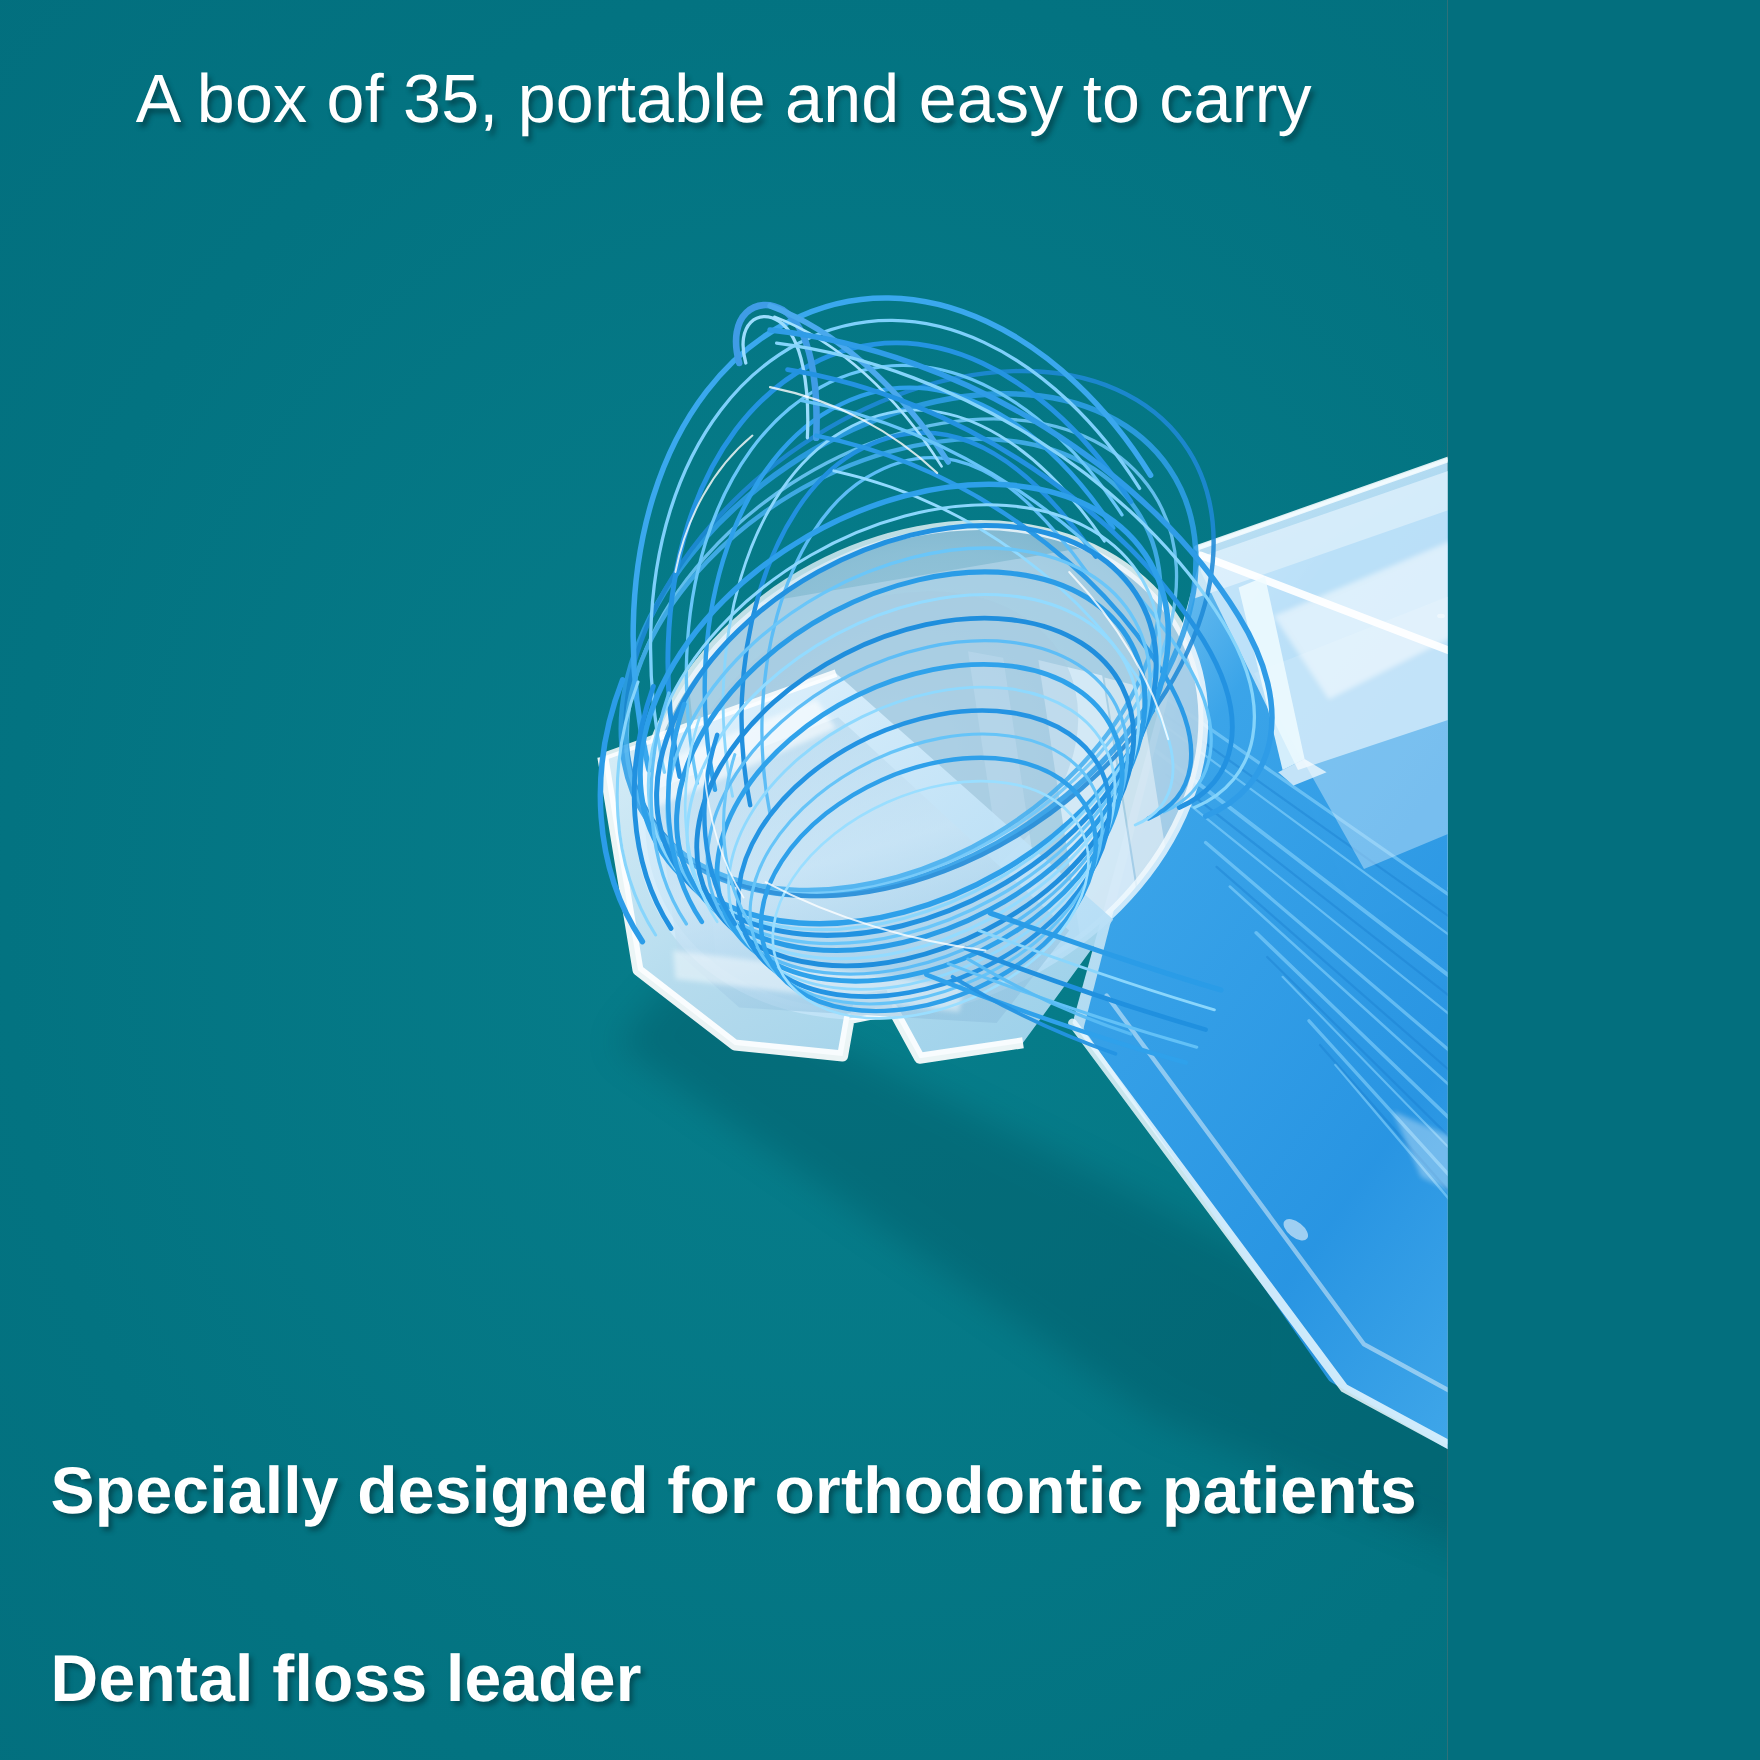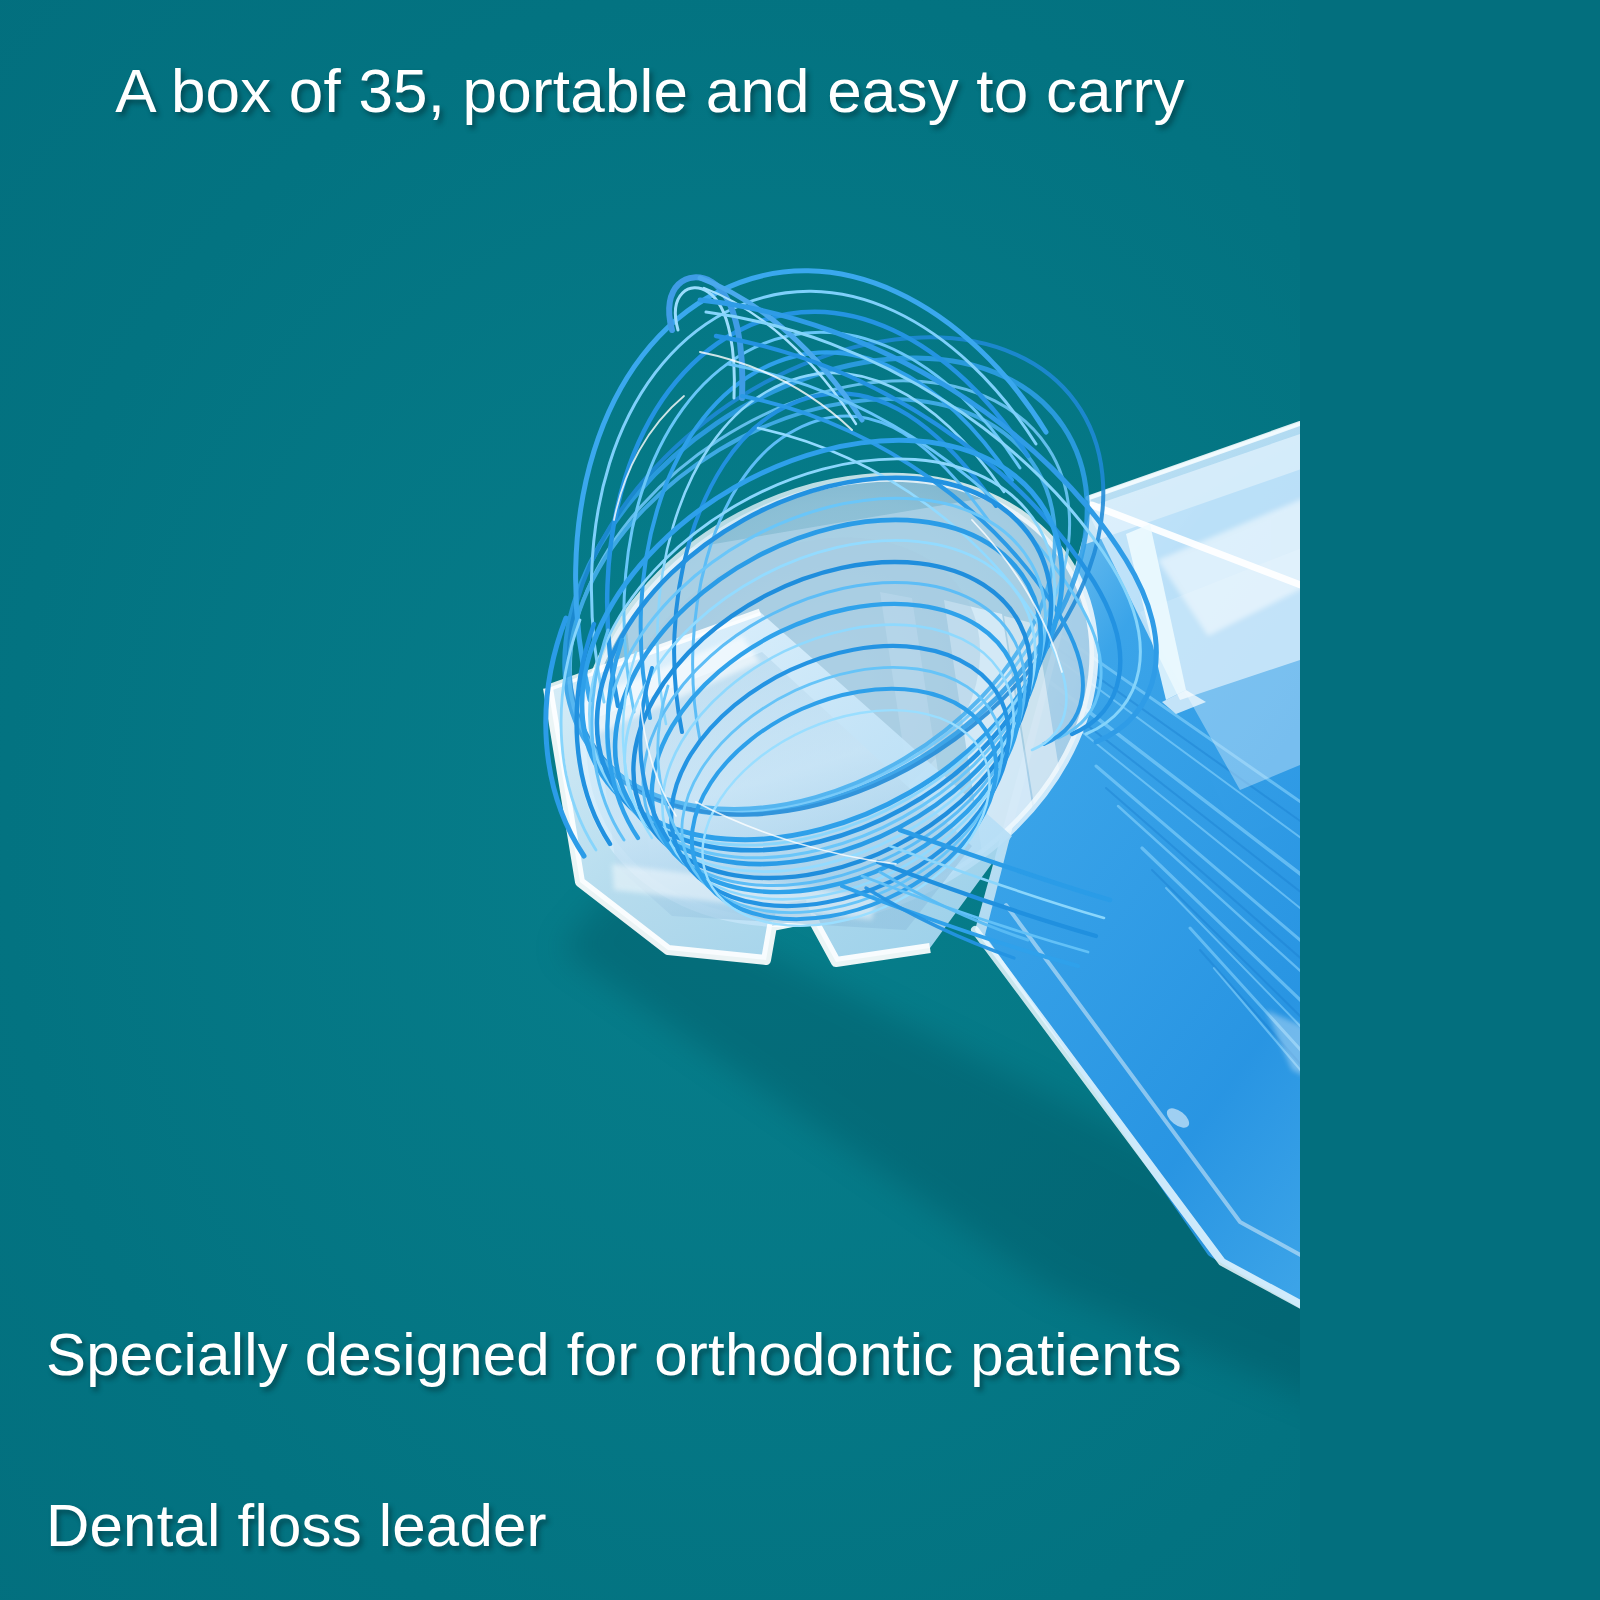--- a/index.html
+++ b/index.html
@@ -7,20 +7,21 @@
     padding: 0;
     background: #036f7e;
   }
   #stage {
     position: relative;
     width: 1300px;
     height: 1600px;
     overflow: hidden;
     background: #737373;
     font-family: "Liberation Sans", sans-serif;
+    padding-left: 16px;
   }
 
   
   .bg {
     position: absolute;
     inset: 0;
     background:
       radial-gradient(120% 110% at 58% 52%, #077f8c 0%, #037381 48%, #02697a 100%);
   }
 
@@ -37,21 +38,21 @@
     font-weight: 400;
     text-shadow: 3px 4px 5px rgba(0,30,36,0.45);
     white-space: nowrap;
   }
   .subline {
     position: absolute;
     left: 46px;
     color: #ffffff;
     font-size: 60px;
     line-height: 1.05;
-    font-weight: 400;
+    font-weight: 700;
     letter-spacing: 0.2px;
     text-shadow: 3px 4px 5px rgba(0,30,36,0.45);
     white-space: nowrap;
   }
   .subline.l1 { top: 1323px; }
   .subline.l2 { top: 1478px; margin-top: 16px; }
 
   
   .product {
     position: absolute;

